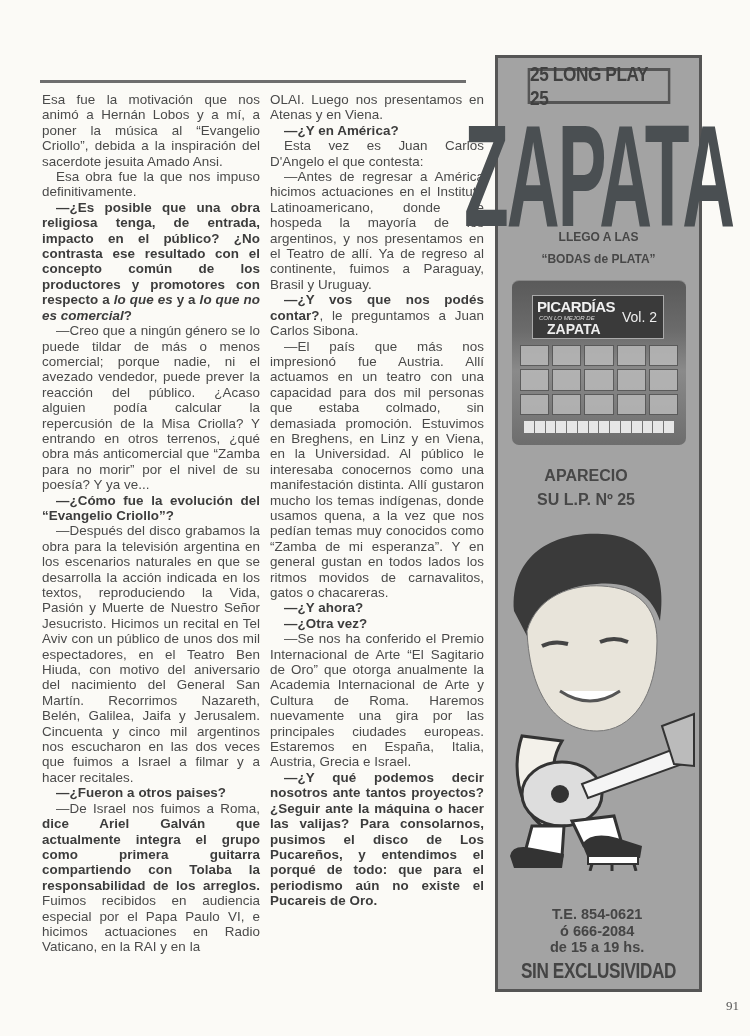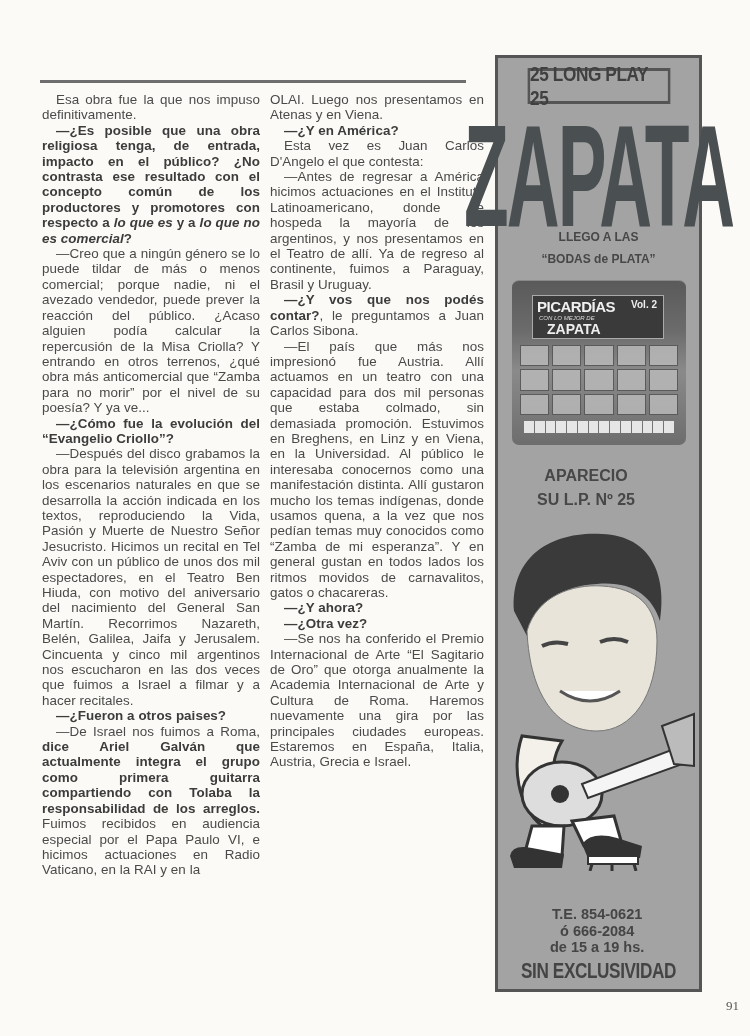--- a/index.html
+++ b/index.html
@@ -58,21 +58,21 @@
   .lp-cover {
     position: absolute; left: 20px; top: 14px; width: 132px; height: 44px;
     background: #3a3a3a; border: 1px solid #aaa;
   }
   .lp-title {
     position: absolute; left: 4px; top: 2px; font-weight: bold; font-size: 15px; color: #f0f0f0;
     letter-spacing: -0.5px;
   }
   .lp-sub { position: absolute; left: 6px; top: 19px; font-size: 6px; color: #ddd; font-style: italic; }
   .lp-name { position: absolute; left: 14px; top: 25px; font-weight: bold; font-size: 14px; color: #eee; }
-  .lp-vol { position: absolute; right: 6px; top: 3px; font-size: 10px; color: #eee; font-weight: bold; }
+  .lp-vol { position: absolute; right: 6px; top: 13px; font-size: 14px; color: #eee; font-weight: normal; }
   .lp-grid {
     position: absolute; left: 8px; top: 64px; width: 158px; height: 70px;
     display: grid; grid-template-columns: repeat(5, 1fr); grid-template-rows: repeat(3, 1fr); gap: 3px;
   }
   .lp-grid div { background: #b9b9b9; border: 1px solid #555; opacity: 0.85; }
   .lp-keys {
     position: absolute; left: 12px; top: 140px; width: 150px; height: 12px;
     display: grid; grid-template-columns: repeat(14, 1fr); gap: 1px;
   }
   .lp-keys div { background: #e6e6e6; }
@@ -93,38 +93,40 @@
     position: absolute; left: 686px; top: 998px; font-family: "Liberation Serif", serif;
     font-size: 13px; color: #555; margin-left: 40px;
   }
 </style>
 </head>
 <body>
 
 <div class="rule"></div>
 
 <div class="col c1">
+    <p class=""><span>Esa fue la motivación que nos animó a Hernán Lobos y a mí, a poner la música al “Evangelio Criollo”, debida a la inspiración del sacerdote jesuita Amado Ansi.</span></p>
     <p class="ind"><span>Esa obra fue la que nos impuso definitivamente.</span></p>
     <p class="ind"><span class="b">—¿Es posible que una obra religiosa tenga, de entrada, impacto en el público? ¿No contrasta ese resultado con el concepto común de los productores y promotores con respecto a </span><i class="b">lo que es</i><span class="b"> y a </span><i class="b">lo que no es comercial</i><span class="b">?</span></p>
     <p class="ind"><span>—Creo que a ningún género se lo puede tildar de más o menos comercial; porque nadie, ni el avezado vendedor, puede prever la reacción del público. ¿Acaso alguien podía calcular la repercusión de la Misa Criolla? Y entrando en otros terrenos, ¿qué obra más anticomercial que “Zamba para no morir” por el nivel de su poesía? Y ya ve...</span></p>
     <p class="ind"><span class="b">—¿Cómo fue la evolución del “Evangelio Criollo”?</span></p>
     <p class="ind"><span>—Después del disco grabamos la obra para la televisión argentina en los escenarios naturales en que se desarrolla la acción indicada en los textos, reproduciendo la Vida, Pasión y Muerte de Nuestro Señor Jesucristo. Hicimos un recital en Tel Aviv con un público de unos dos mil espectadores, en el Teatro Ben Hiuda, con motivo del aniversario del nacimiento del General San Martín. Recorrimos Nazareth, Belén, Galilea, Jaifa y Jerusalem. Cincuenta y cinco mil argentinos nos escucharon en las dos veces que fuimos a Israel a filmar y a hacer recitales.</span></p>
     <p class="ind"><span class="b">—¿Fueron a otros paises?</span></p>
     <p class="ind"><span>—De Israel nos fuimos a Roma, </span><span class="b">dice Ariel Galván que actualmente integra el grupo como primera guitarra compartiendo con Tolaba la responsabilidad de los arreglos.</span><span> Fuimos recibidos en audiencia especial por el Papa Paulo VI, e hicimos actuaciones en Radio Vaticano, en la RAI y en la</span></p>
   </div>
 <div class="col c2">
     <p class=""><span>OLAI. Luego nos presentamos en Atenas y en Viena.</span></p>
     <p class="ind"><span class="b">—¿Y en América?</span></p>
     <p class="ind"><span>Esta vez es Juan Carlos D'Angelo el que contesta:</span></p>
     <p class="ind"><span>—Antes de regresar a América hicimos actuaciones en el Instituto Latinoamericano, donde se hospeda la mayoría de los argentinos, y nos presentamos en el Teatro de allí. Ya de regreso al continente, fuimos a Paraguay, Brasil y Uruguay.</span></p>
     <p class="ind"><span class="b">—¿Y vos que nos podés contar?</span><span>, le preguntamos a Juan Carlos Sibona.</span></p>
     <p class="ind"><span>—El país que más nos impresionó fue Austria. Allí actuamos en un teatro con una capacidad para dos mil personas que estaba colmado, sin demasiada promoción. Estuvimos en Breghens, en Linz y en Viena, en la Universidad. Al público le interesaba conocernos como una manifestación distinta. Allí gustaron mucho los temas indígenas, donde usamos quena, a la vez que nos pedían temas muy conocidos como “Zamba de mi esperanza”. Y en general gustan en todos lados los ritmos movidos de carnavalitos, gatos o chacareras.</span></p>
     <p class="ind"><span class="b">—¿Y ahora?</span></p>
     <p class="ind"><span class="b">—¿Otra vez?</span></p>
     <p class="ind"><span>—Se nos ha conferido el Premio Internacional de Arte “El Sagitario de Oro” que otorga anualmente la Academia Internacional de Arte y Cultura de Roma. Haremos nuevamente una gira por las principales ciudades europeas. Estaremos en España, Italia, Austria, Grecia e Israel.</span></p>
+    <p class="ind"><span class="b">—¿Y qué podemos decir nosotros ante tantos proyectos? ¿Seguir ante la máquina o hacer las valijas? Para consolarnos, pusimos el disco de Los Pucareños, y entendimos el porqué de todo: que para el periodismo aún no existe el Pucareis de Oro.</span></p>
   </div>
 
 <div class="ad">
   <div class="ad-badge">25 LONG PLAY 25</div>
   <div class="ad-brand">ZAPATA</div>
   <div class="ad-llego" style="top:168px">LLEGO A LAS</div>
   <div class="ad-llego" style="top:190px">“BODAS de PLATA”</div>
 
   <div class="ad-photo-lp">
     <div class="lp-cover">

